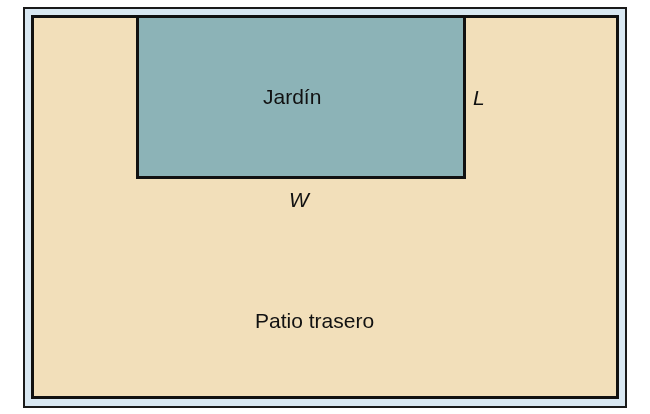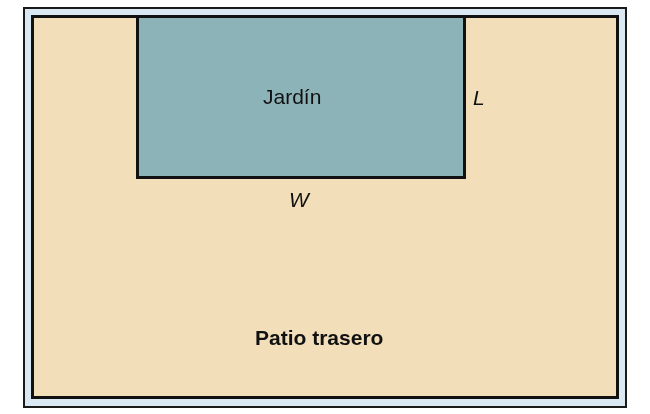--- a/index.html
+++ b/index.html
@@ -17,21 +17,21 @@
       position: absolute; left: 136px; top: 15px; width: 330px; height: 164px;
       box-sizing: border-box; border: 3px solid #111111; background: #8cb3b7;
     }
     .label {
       position: absolute; color: #111111; font-size: 21px; line-height: 1;
       white-space: nowrap;
     }
     .garden-label { left: 263px; top: 86px; }
     .var-l { left: 473px; top: 87px; font-style: italic; }
     .var-w { left: 289px; top: 189px; font-style: italic; }
-    .backyard-label { left: 255px; top: 327px; font-weight: bold; }
+    .backyard-label { left: 255px; top: 310px; }
   </style>
 </head>
 <body>
 
 <div class="outer-frame"></div>
 <div class="backyard"></div>
 <div class="garden"></div>
 
 <span class="label garden-label">Jardín</span>
 <span class="label var-l">L</span>

